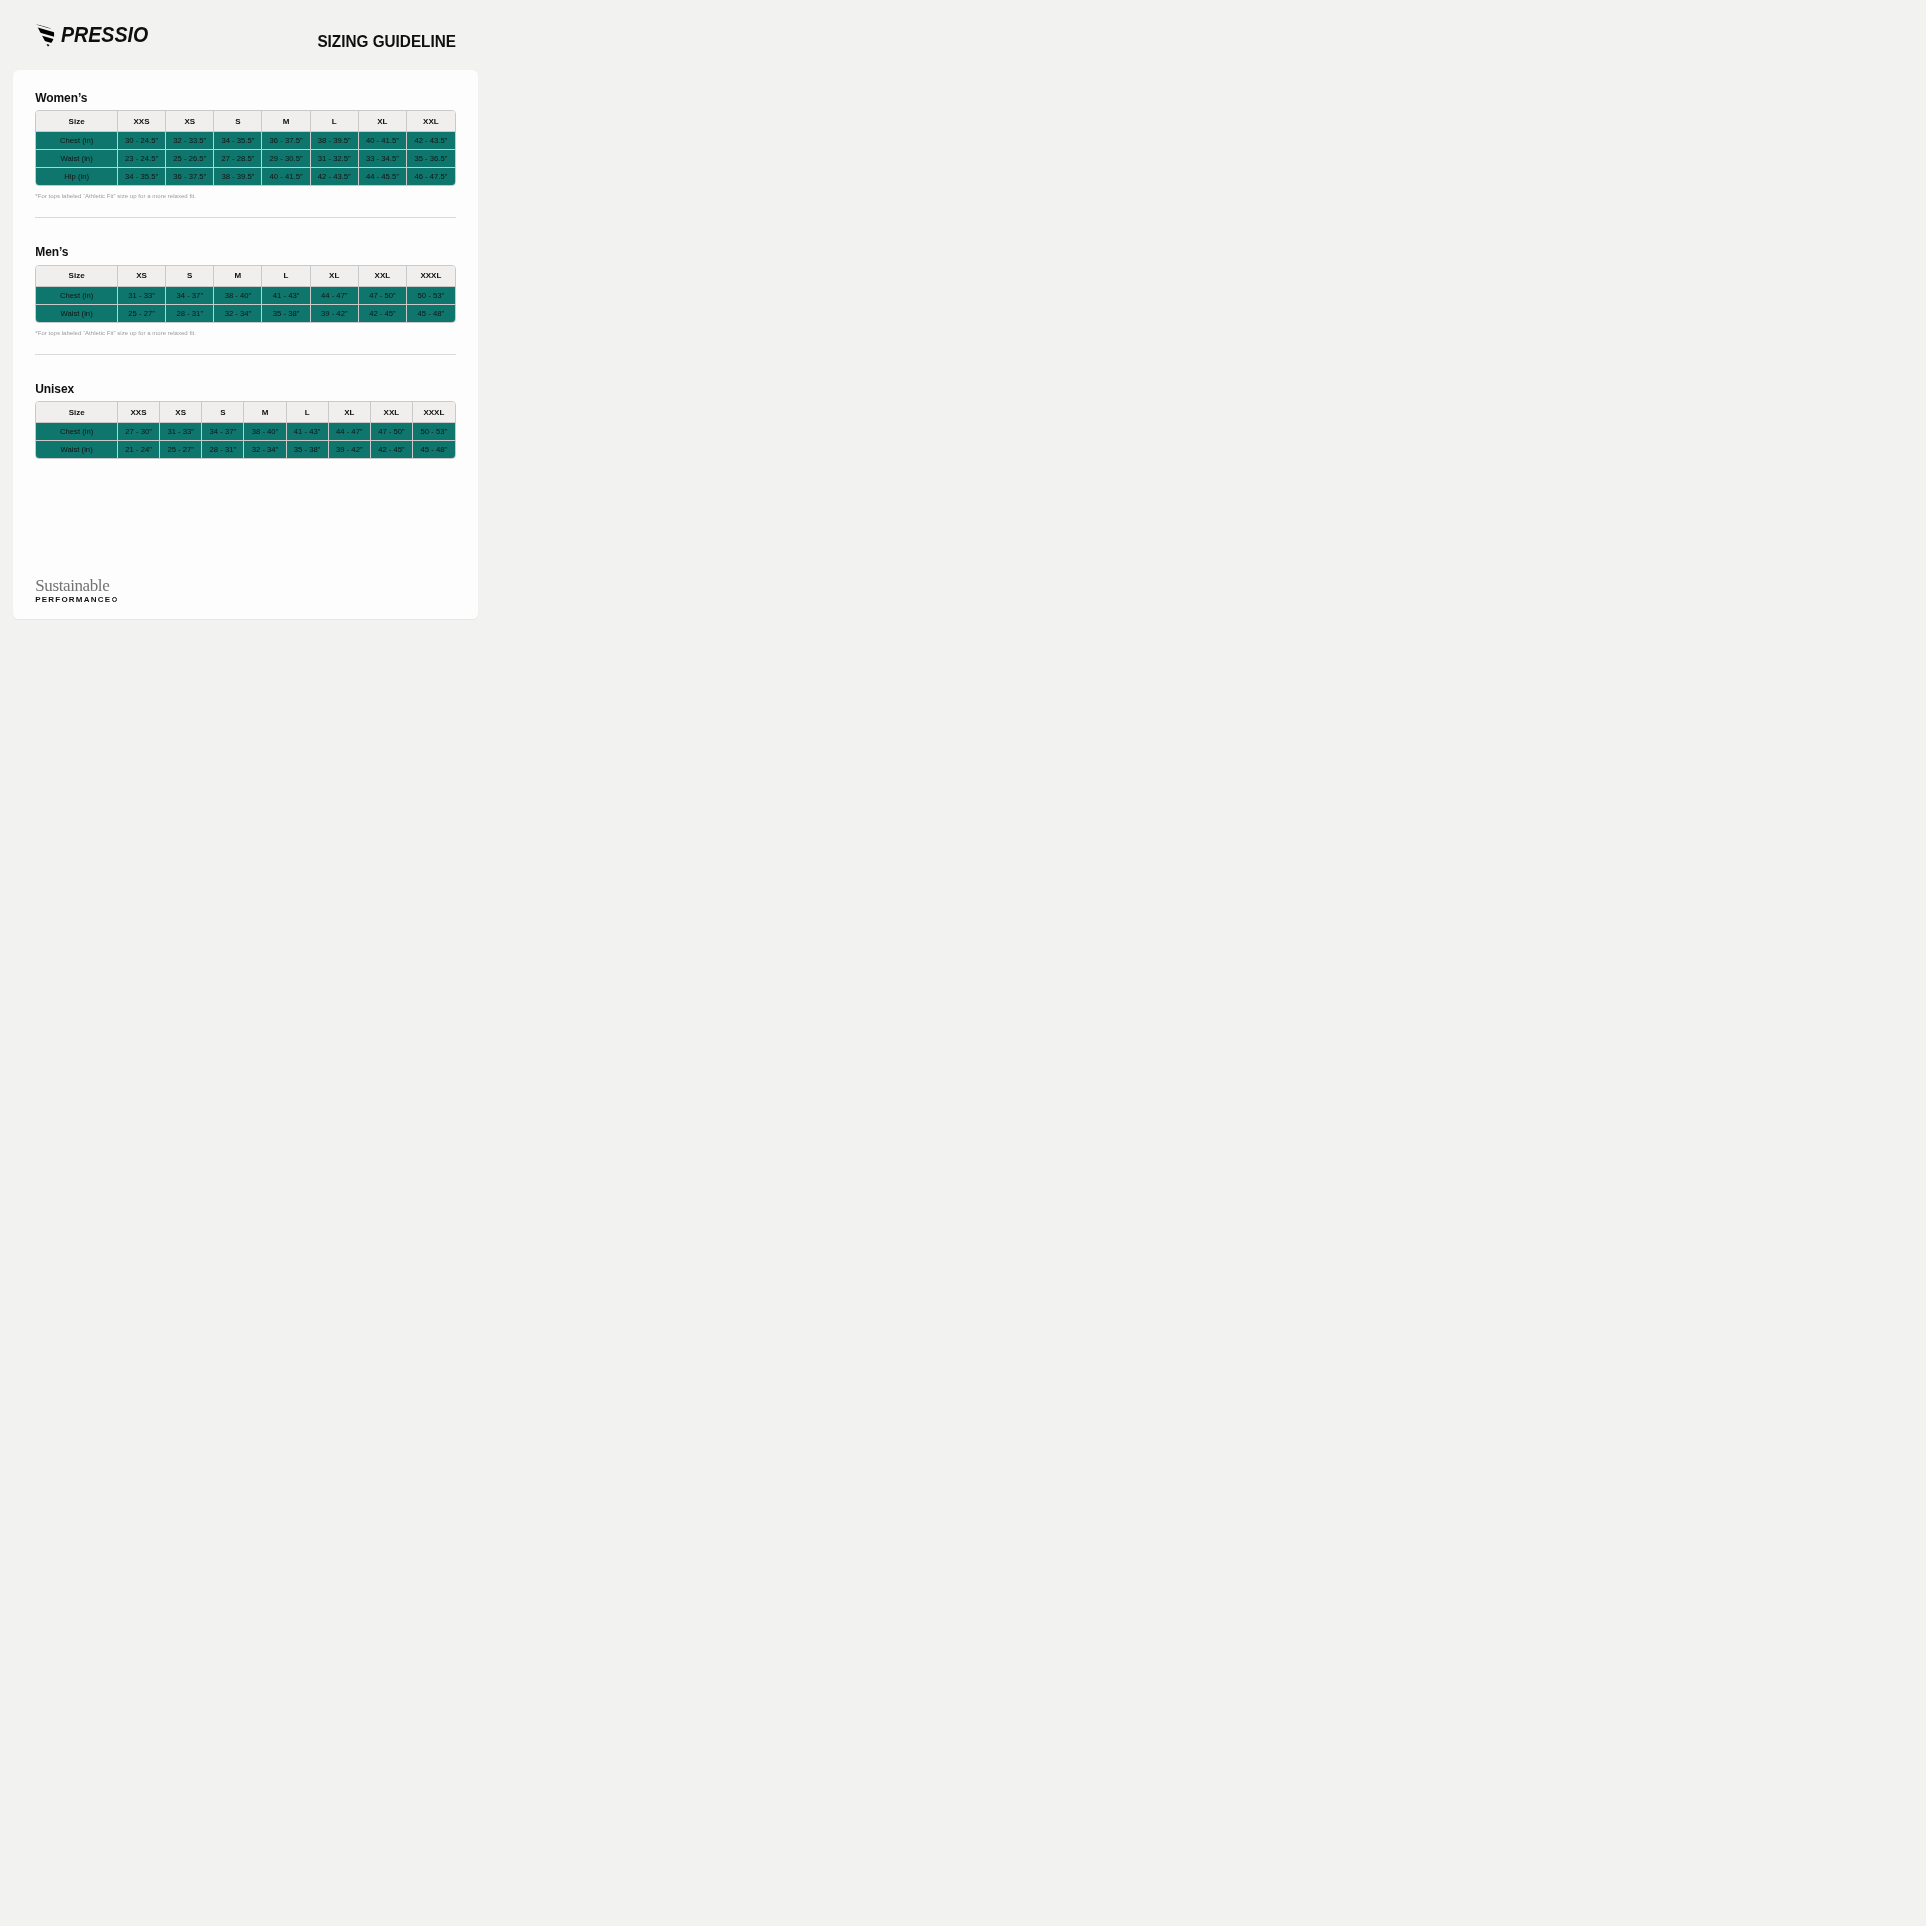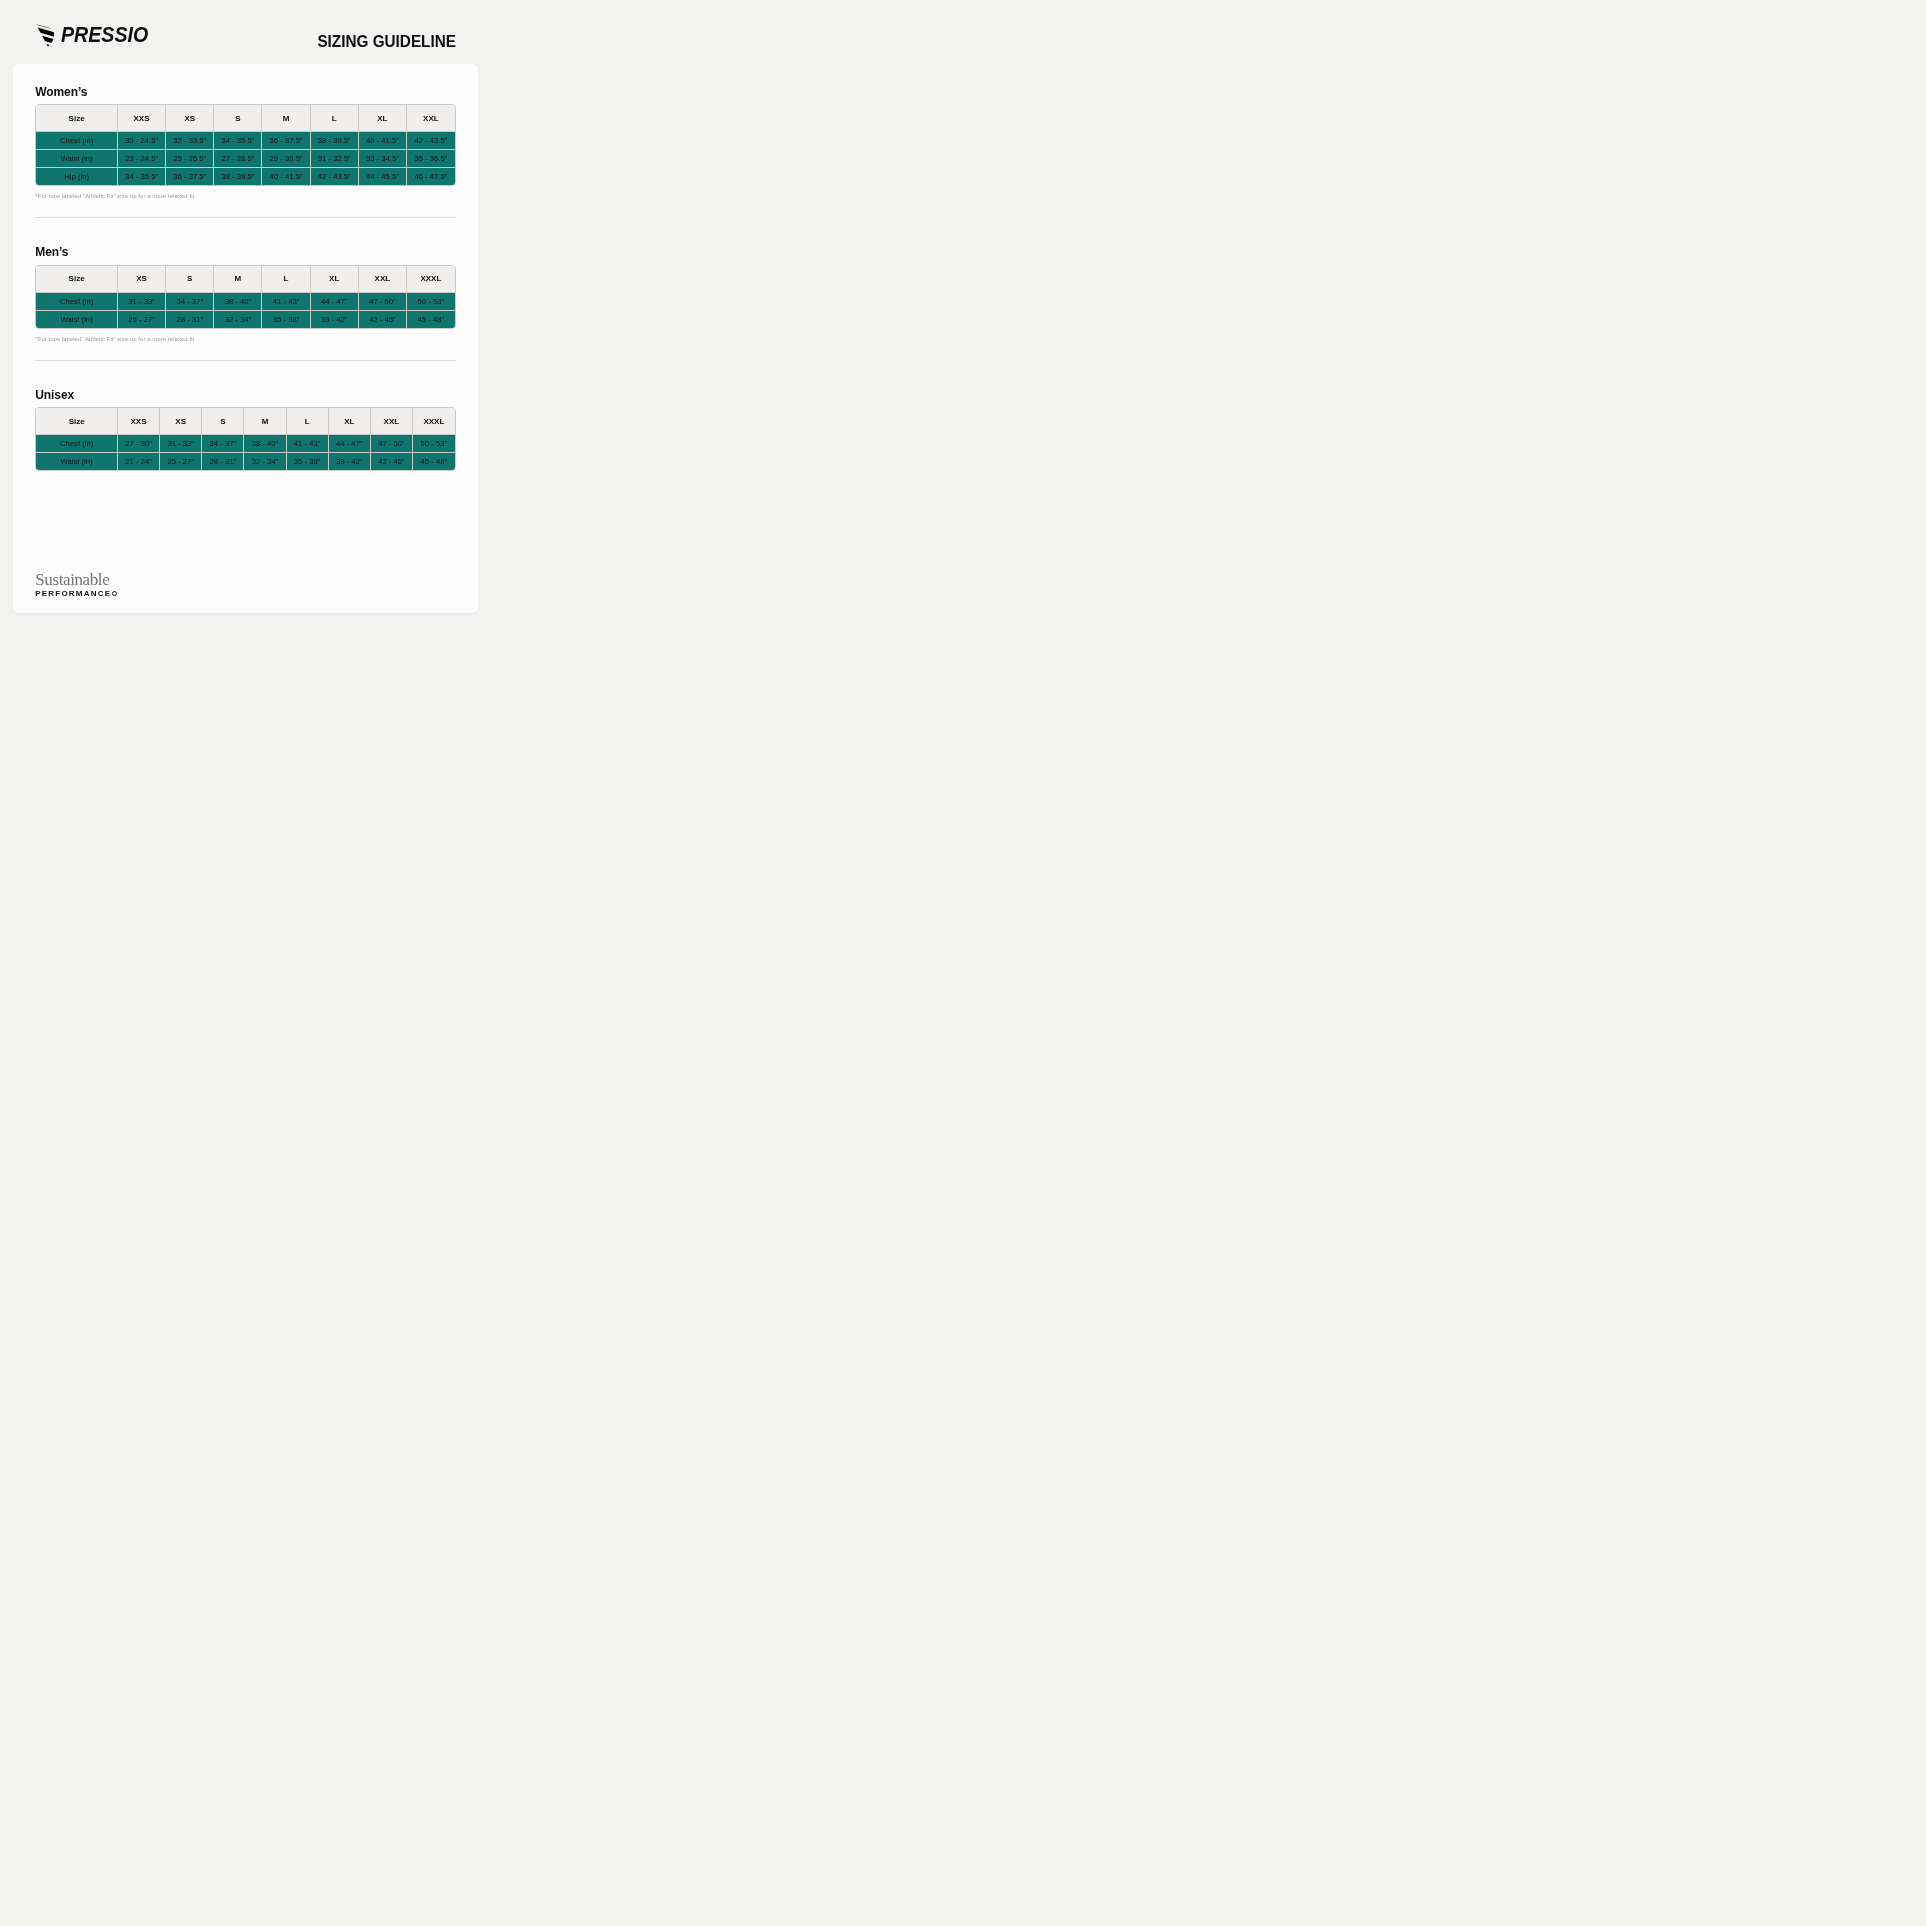--- a/index.html
+++ b/index.html
@@ -18,42 +18,42 @@
     font-size:22.3px;line-height:1;letter-spacing:0px;
     transform:scaleX(.88);transform-origin:left center;
   }
   .page-title{
     position:absolute;right:35px;top:33px;margin:0;
     font-weight:bold;font-size:17px;line-height:1;letter-spacing:0px;
     transform:scaleX(.9);transform-origin:right center;white-space:nowrap;
   }
   
   .card{
-    position:absolute;left:13px;top:64px;width:465px;height:549px;
+    position:absolute;left:13px;top:70px;width:465px;height:549px;
     box-sizing:border-box;padding:21.6px 22.3px 0 22.3px;
     background:#fdfdfd;border-radius:5.4px;
     box-shadow:0 0.4px 1.2px rgba(0,0,0,.05);
   }
   .section-heading{
     margin:0 0 6.5px 0;font-size:12px;line-height:1;font-weight:bold;letter-spacing:-0.1px;
   }
   .section-heading.mt{margin-top:28px;}
   .table-wrap{
     margin-top:6.2px;border:0.4px solid #c9c9c9;border-radius:3.9px;overflow:hidden;
     background:#fff;
   }
   table.size-table{width:100%;border-collapse:collapse;table-layout:fixed;}
   .size-table th,.size-table td{
     text-align:center;vertical-align:middle;
     border-right:0.4px solid #c9c9c9;border-bottom:0.4px solid #c9c9c9;
     padding:0;
   }
   .size-table tr > *:last-child{border-right:none;}
   .size-table tbody tr:last-child td{border-bottom:none;}
-  .size-table th{height:26px;font-size:8px;font-weight:bold;background:#f0efee;}
+  .size-table th{height:20px;font-size:8px;font-weight:bold;background:#f0efee;}
   .size-table td{height:17px;font-size:7.7px;font-weight:normal;color:#141414;background:#0f766e;}
   .footnote{
     margin:7px 0 0 0;font-size:6px;line-height:1.2;color:#9c9c9c;letter-spacing:0.04px;
   }
   .divider{border:none;border-top:0.4px solid #d9d9d9;margin:17px 0 0 0;}
   
   .footer-logo{position:absolute;left:22.3px;bottom:15.4px;}
   .footer-line1{
     display:block;font-family:"Liberation Serif", serif;font-size:17px;line-height:1;
     letter-spacing:-0.4px;color:#737373;

